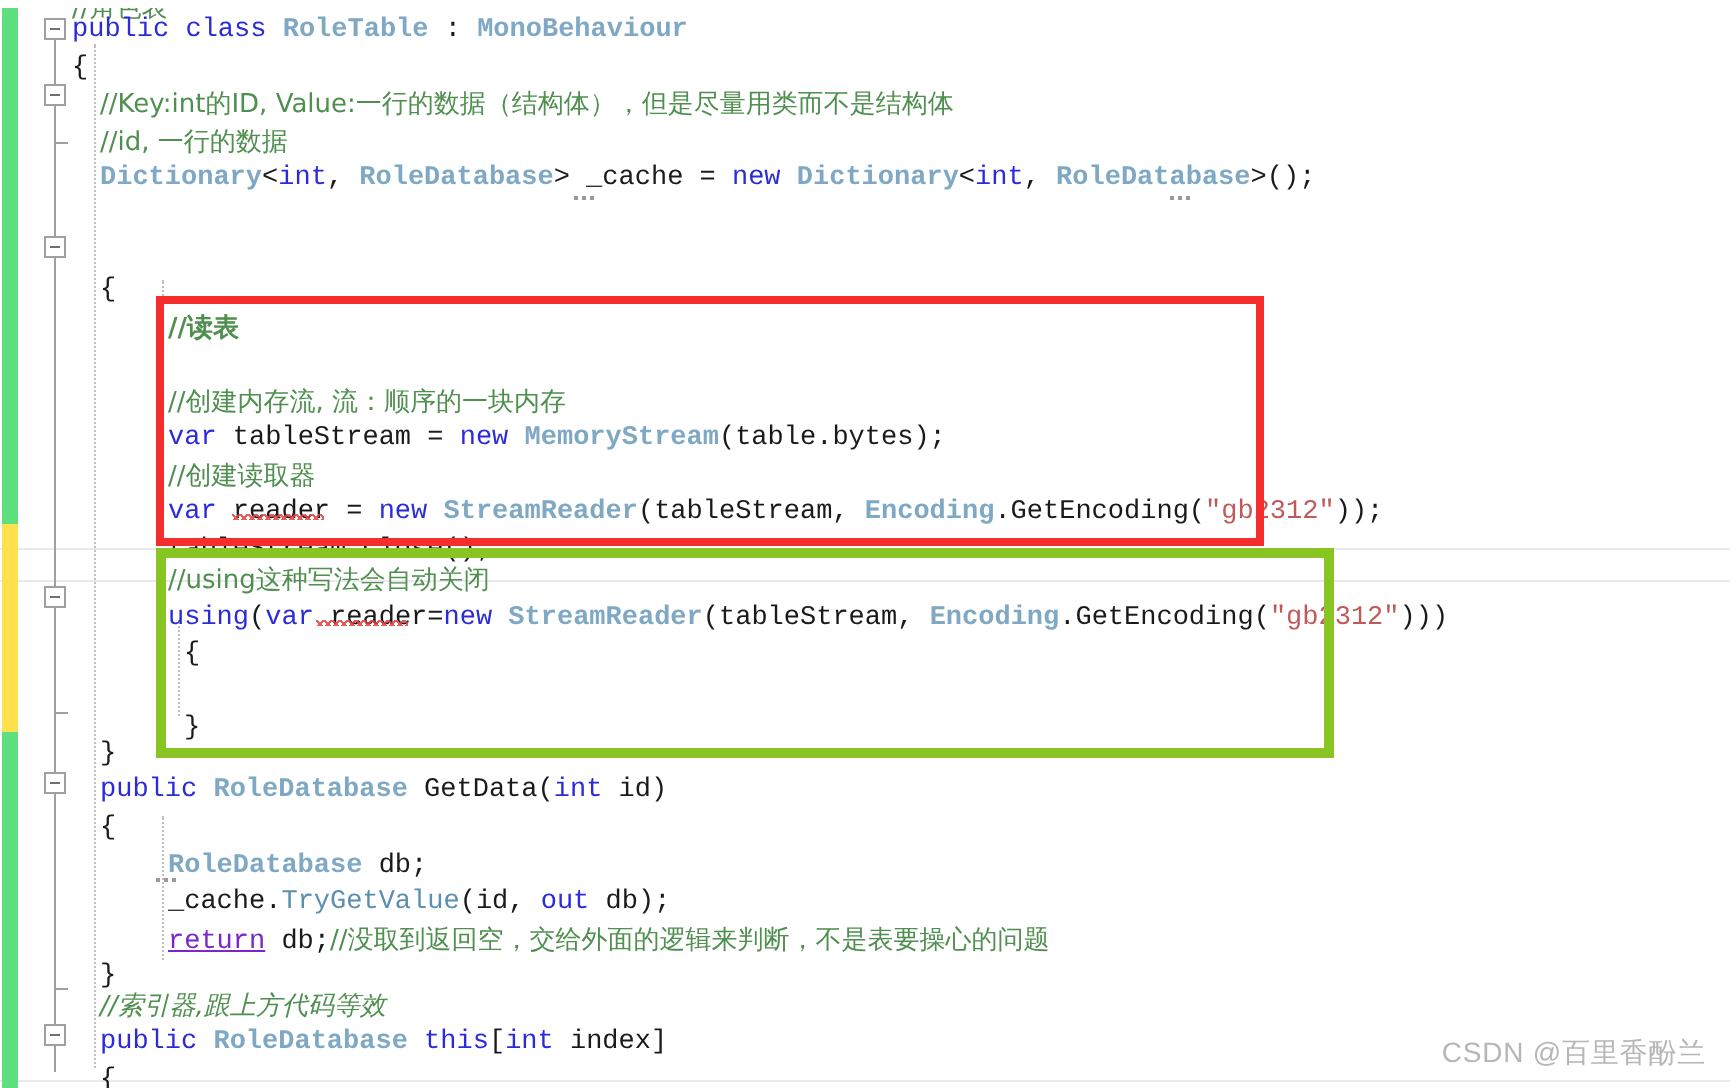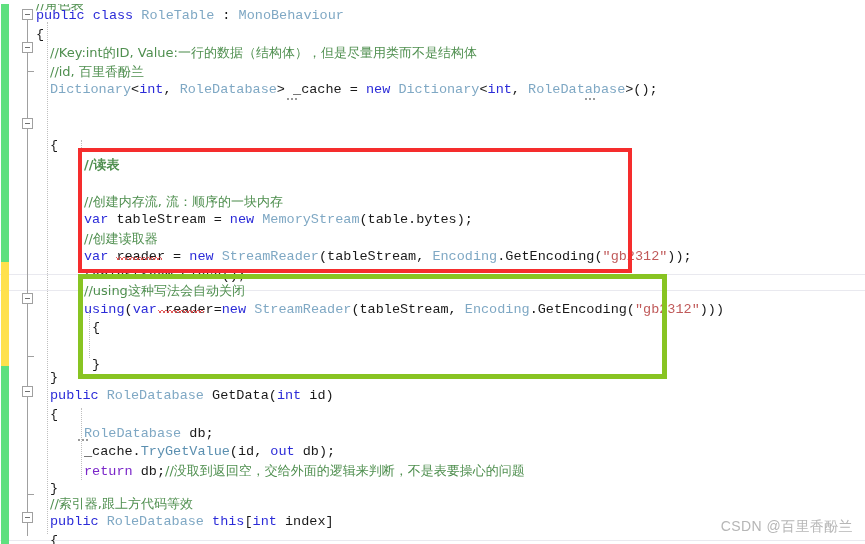--- a/index.html
+++ b/index.html
@@ -84,22 +84,22 @@
     color: #202020;
   }
   .indent-guide {
     position: absolute;
     width: 0;
     border-left: 1px dotted #bfbfbf;
   }
 
   
   .kw   { color: #2b2bd8; }
-  .kw2  { color: #7a26c9; }
-  .type { color: #7fa8c4; }
+  .kw2  { color: #7a26c9; text-decoration: underline; }
+  .type { color: #7fa8c4; font-weight: bold; }
   .typ2 { color: #5b8fb0; }
   .str  { color: #c05a5a; }
   .cmt  { color: #4f8f4f; font-family: "Liberation Serif","DejaVu Serif",serif; font-size:14px;}
   .pln  { color: #1a1a1a; }
 
   .cjk { font-family: "DejaVu Sans", "Liberation Sans", sans-serif; font-size: 13px; }
 
   .squiggle {
     position: absolute;
     height: 3px;
@@ -188,41 +188,41 @@
       <div class="indent-guide" style="left: 81px; top: 140px; height: 100px;"></div>
       <div class="indent-guide" style="left: 89px; top: 310px; height: 48px;"></div>
       <div class="indent-guide" style="left: 81px; top: 408px; height: 72px;"></div>
     </div>
 
   <div id="code-surface">
       <div class="code-line" style="top: -5px; left: 36px;"><span class="cmt cjk">//角色表</span></div>
       <div class="code-line" style="top: 6px; left: 36px;"><span class="kw">public</span><span class="pln"> </span><span class="kw">class</span><span class="pln"> </span><span class="type">RoleTable</span><span class="pln"> : </span><span class="type">MonoBehaviour</span></div>
       <div class="code-line" style="top: 25px; left: 36px;"><span class="pln">{</span></div>
       <div class="code-line" style="top: 43px; left: 50px;"><span class="cmt cjk">//Key:int的ID, Value:一行的数据（结构体），但是尽量用类而不是结构体</span></div>
-      <div class="code-line" style="top: 62px; left: 50px;"><span class="cmt cjk">//id, 百里香酚兰</span></div>
+      <div class="code-line" style="top: 62px; left: 50px;"><span class="cmt cjk">//id, 一行的数据</span></div>
       <div class="code-line" style="top: 80px; left: 50px;"><span class="type">Dictionary</span><span class="pln">&lt;</span><span class="kw">int</span><span class="pln">, </span><span class="type">RoleDatabase</span><span class="pln">&gt; _cache = </span><span class="kw">new</span><span class="pln"> </span><span class="type">Dictionary</span><span class="pln">&lt;</span><span class="kw">int</span><span class="pln">, </span><span class="type">RoleDatabase</span><span class="pln">&gt;();</span></div>
       <div class="code-line" style="top: 136px; left: 50px;"><span class="pln">{</span></div>
       <div class="code-line" style="top: 155px; left: 84px; font-weight: bold;"><span class="cmt cjk">//读表</span></div>
       <div class="code-line" style="top: 192px; left: 84px;"><span class="cmt cjk">//创建内存流, 流：顺序的一块内存</span></div>
       <div class="code-line" style="top: 210px; left: 84px;"><span class="kw">var</span><span class="pln"> tableStream = </span><span class="kw">new</span><span class="pln"> </span><span class="type">MemoryStream</span><span class="pln">(table.bytes);</span></div>
       <div class="code-line" style="top: 229px; left: 84px;"><span class="cmt cjk">//创建读取器</span></div>
       <div class="code-line" style="top: 247px; left: 84px;"><span class="kw">var</span><span class="pln"> reader = </span><span class="kw">new</span><span class="pln"> </span><span class="type">StreamReader</span><span class="pln">(tableStream, </span><span class="type">Encoding</span><span class="pln">.GetEncoding(</span><span class="str">"gb2312"</span><span class="pln">));</span></div>
       <div class="code-line" style="top: 266px; left: 84px;"><span class="pln">tableStream.Close();</span></div>
       <div class="code-line" style="top: 281px; left: 84px;"><span class="cmt cjk">//using这种写法会自动关闭</span></div>
       <div class="code-line" style="top: 300px; left: 84px;"><span class="kw">using</span><span class="pln">(</span><span class="kw">var</span><span class="pln"> reader=</span><span class="kw">new</span><span class="pln"> </span><span class="type">StreamReader</span><span class="pln">(tableStream, </span><span class="type">Encoding</span><span class="pln">.GetEncoding(</span><span class="str">"gb2312"</span><span class="pln">)))</span></div>
       <div class="code-line" style="top: 318px; left: 92px;"><span class="pln">{</span></div>
       <div class="code-line" style="top: 355px; left: 92px;"><span class="pln">}</span></div>
       <div class="code-line" style="top: 368px; left: 50px;"><span class="pln">}</span></div>
       <div class="code-line" style="top: 386px; left: 50px;"><span class="kw">public</span><span class="pln"> </span><span class="type">RoleDatabase</span><span class="pln"> </span><span class="pln">GetData</span><span class="pln">(</span><span class="kw">int</span><span class="pln"> id)</span></div>
       <div class="code-line" style="top: 405px; left: 50px;"><span class="pln">{</span></div>
       <div class="code-line" style="top: 424px; left: 84px;"><span class="type">RoleDatabase</span><span class="pln"> db;</span></div>
       <div class="code-line" style="top: 442px; left: 84px;"><span class="pln">_cache.</span><span class="typ2">TryGetValue</span><span class="pln">(id, </span><span class="kw">out</span><span class="pln"> db);</span></div>
       <div class="code-line" style="top: 461px; left: 84px;"><span class="kw2">return</span><span class="pln"> db;</span><span class="cmt cjk">//没取到返回空，交给外面的逻辑来判断，不是表要操心的问题</span></div>
       <div class="code-line" style="top: 479px; left: 50px;"><span class="pln">}</span></div>
-      <div class="code-line" style="top: 494px; left: 50px;"><span class="cmt cjk">//索引器,跟上方代码等效</span></div>
+      <div class="code-line" style="top: 494px; left: 50px; font-style: italic;"><span class="cmt cjk">//索引器,跟上方代码等效</span></div>
       <div class="code-line" style="top: 512px; left: 50px;"><span class="kw">public</span><span class="pln"> </span><span class="type">RoleDatabase</span><span class="pln"> </span><span class="kw">this</span><span class="pln">[</span><span class="kw">int</span><span class="pln"> index]</span></div>
       <div class="code-line" style="top: 531px; left: 50px;"><span class="pln">{</span></div>
     </div>
 
   <div id="squiggle-group">
       <div class="squiggle" style="left: 116px; top: 257px; width: 46px;"></div>
       <div class="squiggle" style="left: 158px; top: 310px; width: 46px;"></div>
     </div>
   <div id="dotted-group">
       <div class="dotted-underline" style="left: 287px; top: 96px; width: 10px;"></div>

